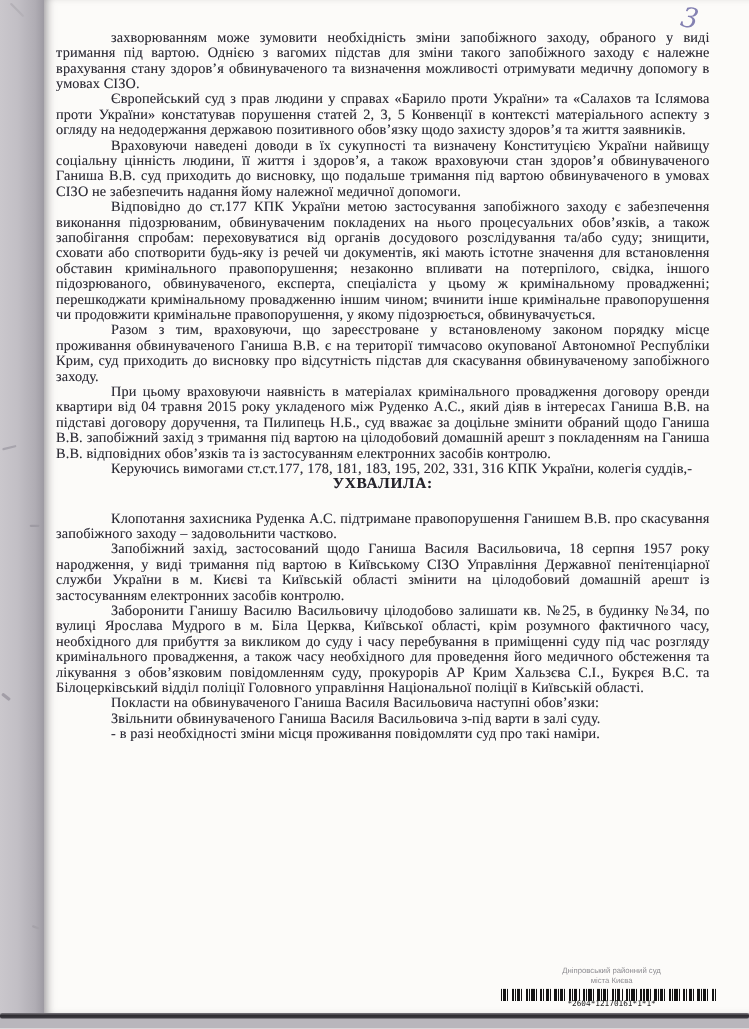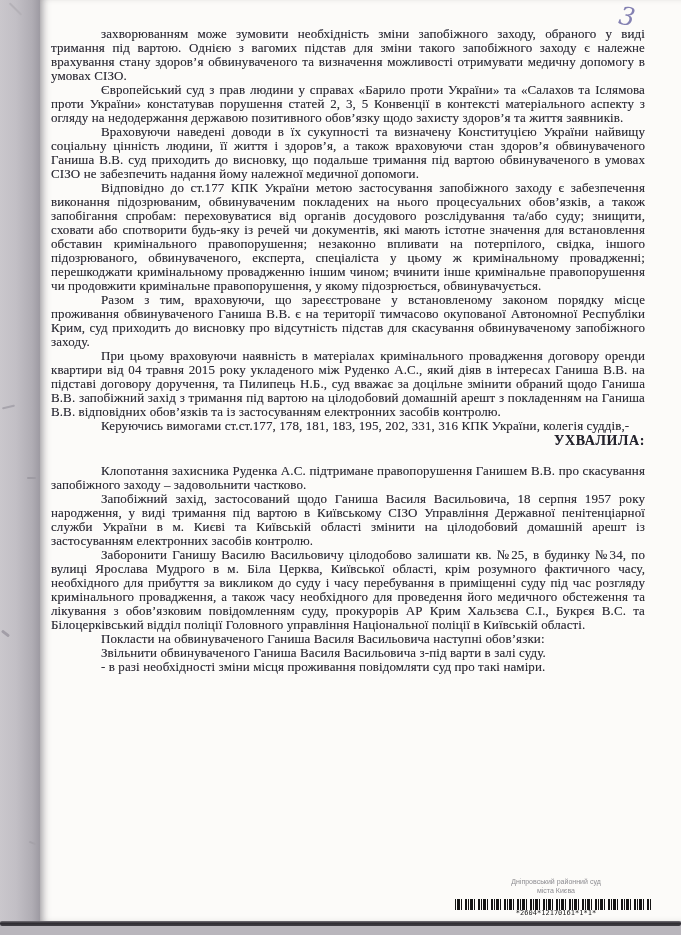--- a/index.html
+++ b/index.html
@@ -35,21 +35,21 @@
     text-align:justify;
     text-indent:50px;
     letter-spacing:0.1px;
     text-shadow:0 0 0.6px rgba(46,45,70,0.45);
   }
   .ruling{
     margin:0 0 15px 0;
     font-size:14px;
     line-height:16px;
     font-weight:bold;
-    text-align:right;
+    text-align:center;
     color:#25242c;
     letter-spacing:0.6px;
     text-shadow:0 0 0.6px rgba(40,40,65,0.5);
   }
   .pagenum{
     position:absolute;top:2px;right:46px;
     font-family:"DejaVu Serif",serif;
     font-style:italic;
     font-size:25px;
     color:#8481b2;

